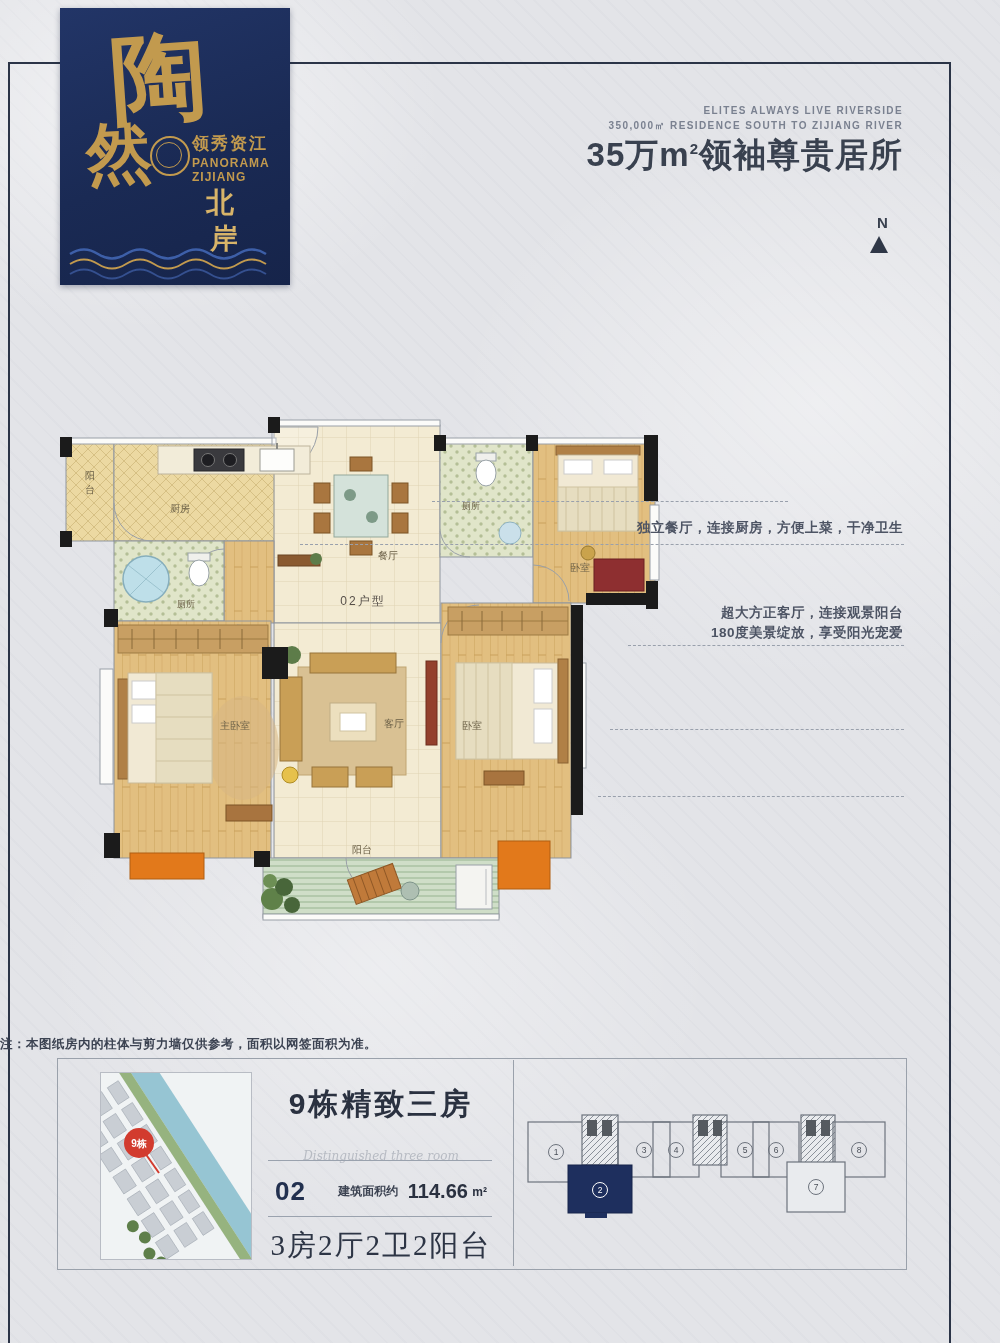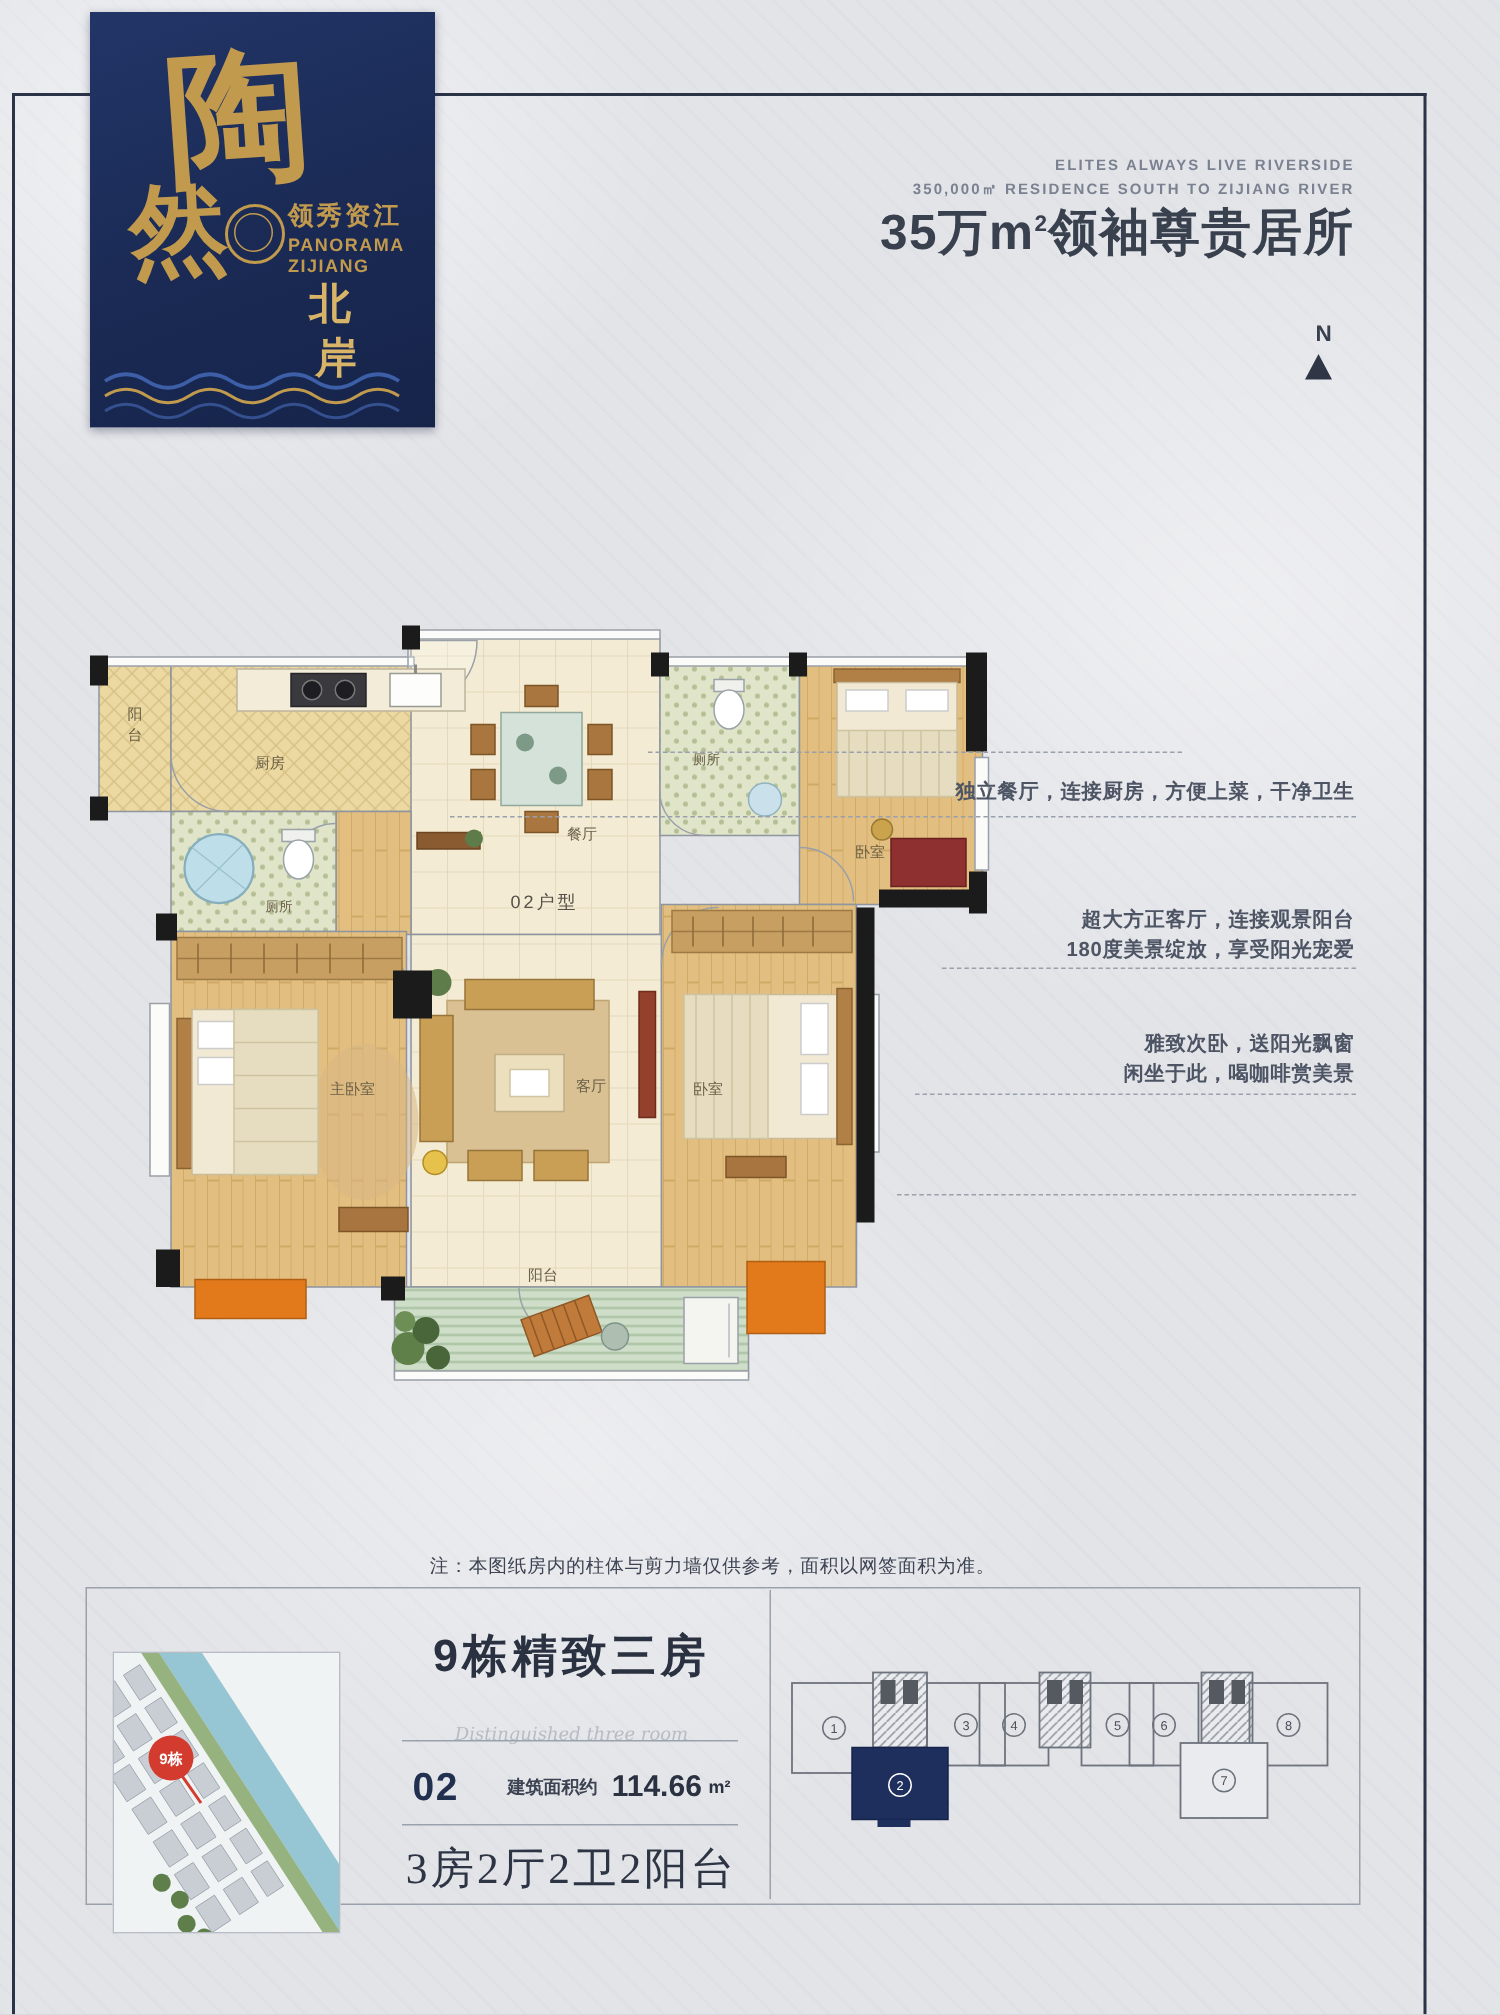--- a/index.html
+++ b/index.html
@@ -31,25 +31,25 @@
   
   .hdr-en{right:97px;text-align:center;color:#7a8190;font-size:10px;font-weight:bold;letter-spacing:1.4px;}
   .hdr-big{right:97px;top:133px;text-align:left;color:#39414f;font-size:33px;font-weight:bold;letter-spacing:1px;}
   .hdr-big sup{font-size:15px;}
   .north-n{left:877px;top:214px;color:#39414f;font-size:15px;font-weight:bold;}
   .north-tri{left:870px;top:236px;width:0;height:0;border-left:9px solid transparent;border-right:9px solid transparent;border-bottom:17px solid #2f3747;}
   
   .anno{right:97px;text-align:right;color:#4d5464;font-size:13.5px;font-weight:600;line-height:20px;letter-spacing:.5px;}
   .leader{border-top:1.5px dashed #99a0ac;height:0;}
   
-  .note{left:0;right:50px;top:1036px;text-align:center;color:#3c4352;font-size:12.5px;font-weight:400;letter-spacing:.5px;}
+  .note{left:0;right:50px;top:1036px;text-align:left;color:#3c4352;font-size:12.5px;font-weight:700;letter-spacing:.5px;}
   
   .fbox{left:57px;top:1058px;width:848px;height:210px;border:1px solid #9aa1ab;}
   .fdiv{left:513px;top:1060px;width:0;height:206px;border-left:1px solid #9aa1ab;}
-  .thumb{left:75px;top:1072px;width:150px;height:186px;border:1px solid #b8bcc4;background:#fff;margin-top:29px;}
+  .thumb{left:100px;top:1072px;width:150px;height:186px;border:1px solid #b8bcc4;background:#fff;}
   .ftitle{left:250px;top:1084px;width:262px;text-align:center;color:#2a3140;font-size:30px;font-weight:bold;letter-spacing:3px;}
   .fscript{left:250px;top:1127px;width:262px;text-align:center;color:#b7bbc3;font-size:12px;font-style:italic;font-family:"DejaVu Serif",serif;margin-top:22px;}
   .fline{left:268px;width:224px;height:0;border-top:1px solid #9aa2ae;}
   .farea{left:250px;top:1176px;width:262px;text-align:center;}
   .farea .no{color:#22304f;font-size:26px;font-weight:bold;letter-spacing:1px;vertical-align:middle;}
   .farea .lb{color:#3c4352;font-size:12px;font-weight:600;margin-left:28px;vertical-align:middle;}
   .farea .val{color:#2a3140;font-size:20px;font-weight:bold;margin-left:5px;vertical-align:middle;}
   .farea .un{color:#2a3140;font-size:12px;font-weight:600;vertical-align:middle;text-align:right;}
   .flayout{left:250px;top:1226px;width:262px;text-align:center;color:#2d3545;font-size:29px;letter-spacing:2px;font-family:"Liberation Serif",serif;}
   svg text{font-family:"Liberation Sans",sans-serif;}
@@ -297,24 +297,20 @@
   <div class="abs leader" style="left:628px;top:645px;width:276px;"></div>
   <div class="abs leader" style="left:610px;top:729px;width:294px;"></div>
   <div class="abs leader" style="left:598px;top:796px;width:306px;"></div>
 
   <div class="abs anno" style="top:518px;">
     <div>独立餐厅，连接厨房，方便上菜，干净卫生</div>
   </div>
   <div class="abs anno" style="top:603px;">
     <div>超大方正客厅，连接观景阳台</div>
     <div>180度美景绽放，享受阳光宠爱</div>
-  </div>
-  <div class="abs anno" style="top:686px;">
-    <div>雅致次卧，送阳光飘窗</div>
-    <div>闲坐于此，喝咖啡赏美景</div>
   </div>
 
   <div class="abs note">注：本图纸房内的柱体与剪力墙仅供参考，面积以网签面积为准。</div>
 
   <div class="abs fbox"></div>
   <div class="abs fdiv"></div>
 
   <div class="abs thumb">
     <svg width="150" height="186" viewBox="0 0 150 186">
       <rect width="150" height="186" fill="#f0f3f4"></rect>

